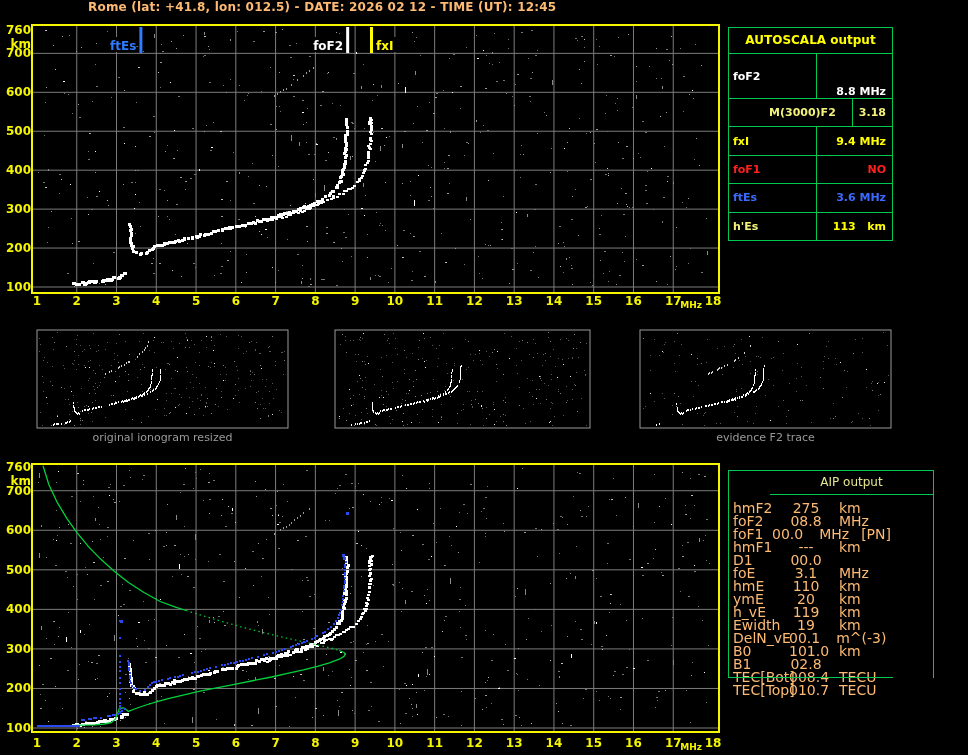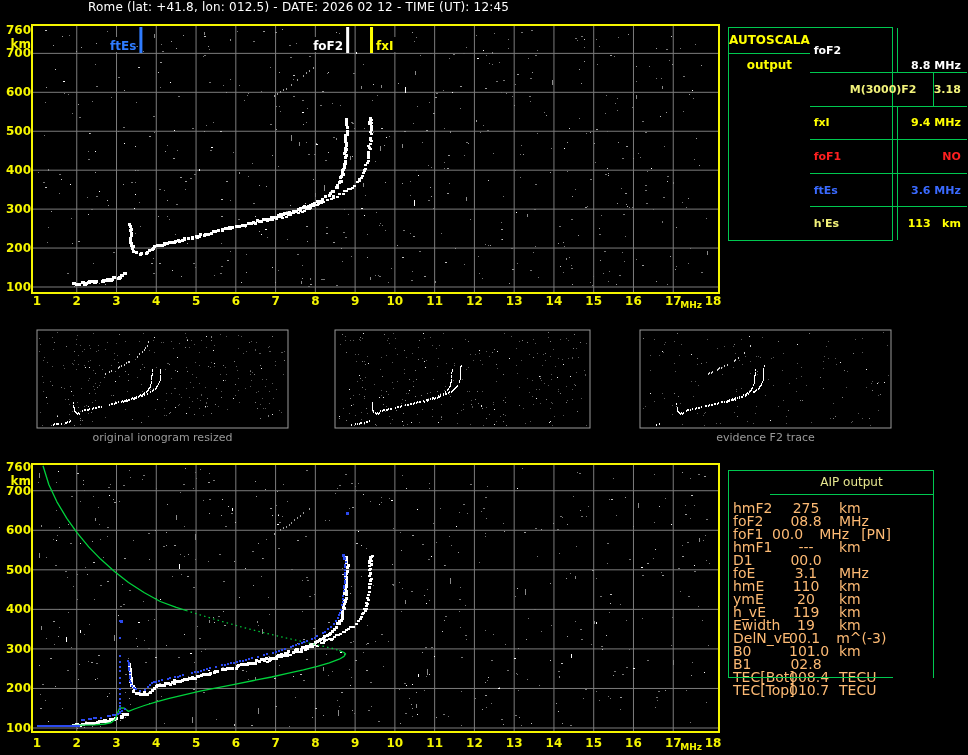--- a/index.html
+++ b/index.html
@@ -1,24 +1,24 @@
 <!DOCTYPE html>
 <html><head>
 <meta charset="utf-8">
 <style>
   html,body{margin:0;padding:0;background:#000;}
   .stage{position:relative;width:968px;height:755px;background:#000;overflow:hidden;
          font-family:"DejaVu Sans",sans-serif;}
-  .title{position:absolute;left:88px;top:0px;color:#ffffff;font-weight:normal;font-size:12px;
+  .title{position:absolute;left:88px;top:0px;color:#fdba74;font-weight:bold;font-size:12px;
          white-space:pre;letter-spacing:.2px;}
   #chart-layer{position:absolute;left:0;top:0;}
   .caption{position:absolute;color:#9a9a9a;font-size:11px;text-align:center;top:431px;}
   
   #autoscala-box{position:absolute;left:728px;top:27px;width:163px;height:212px;
-      border:1px solid #00c850;display:flex;flex-direction:row;}
+      border:1px solid #00c850;display:flex;flex-direction:column;}
   .as-header{height:25px;line-height:25px;text-align:center;color:#ffff00;font-weight:bold;
       font-size:12px;border-bottom:1px solid #00c850;}
   #as-rows{flex:1;display:flex;flex-direction:column;}
   .as-row{flex:1;display:flex;border-bottom:1px solid #00c850;font-weight:bold;font-size:11px;}
   .as-row:last-child{border-bottom:none;}
   .as-label{width:83px;padding-left:4px;border-right:1px solid #00c850;display:flex;align-items:center;}
   .as-value{flex:1;display:flex;align-items:center;justify-content:flex-end;padding-right:6px;white-space:pre;}
   
   #aip-box{position:absolute;left:728px;top:470px;width:163px;height:207px;
       border:1px solid #00c850;border-bottom:none;padding-left:41px;}

